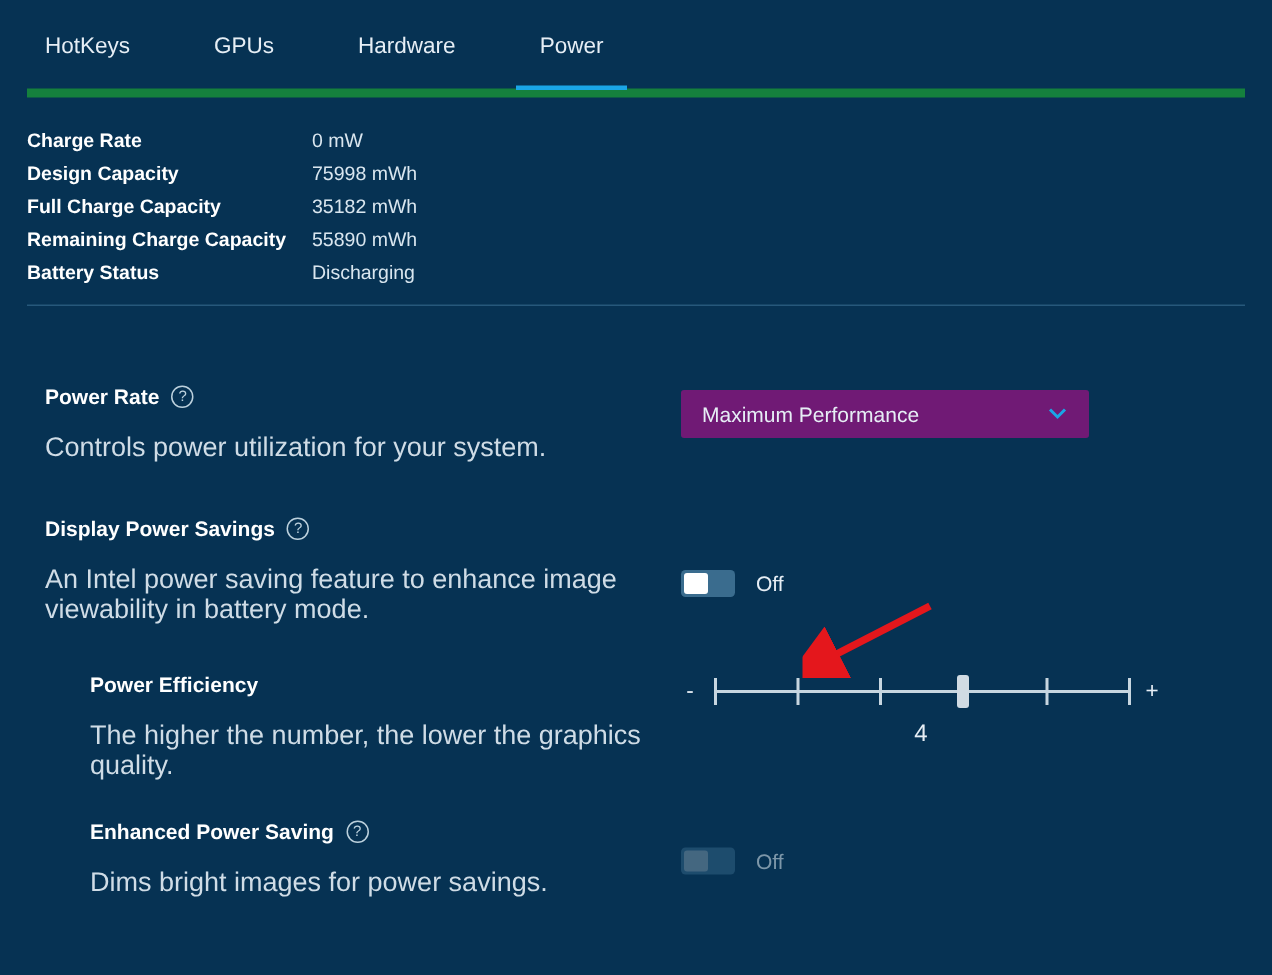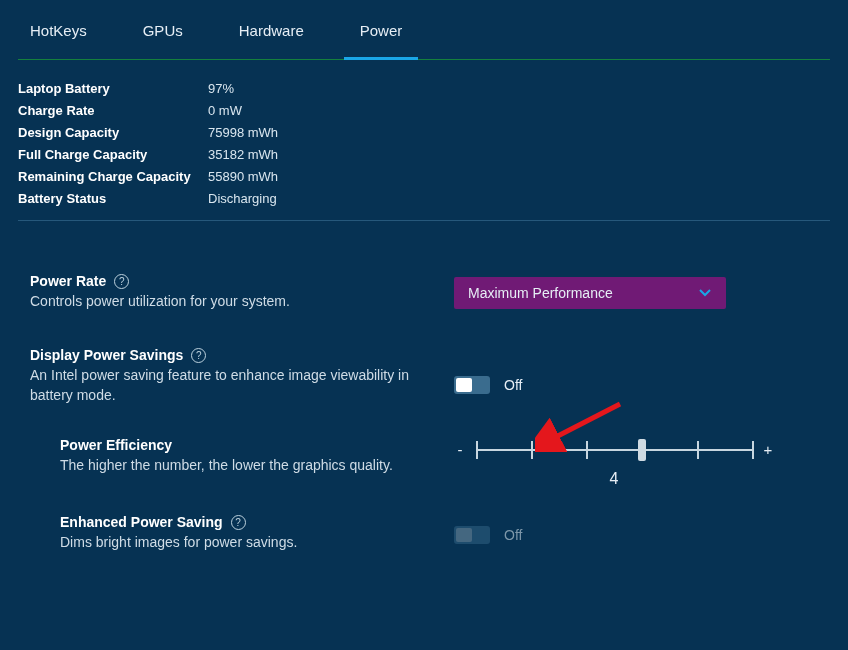--- a/index.html
+++ b/index.html
@@ -9,21 +9,21 @@
     font-family: "Segoe UI", Arial, sans-serif;
     color: #e6eef5;
     overflow: hidden;
   }
   .root { padding: 0 18px; }
   
   .tabs {
     display: flex;
     gap: 56px;
     padding: 22px 12px 0 12px;
-    border-bottom: 1px solid #15803d;
+    border-bottom: 6px solid #15803d;
   }
   .tab {
     font-size: 15px;
     color: #e6eef5;
     padding-bottom: 20px;
     cursor: pointer;
     position: relative;
   }
   .tab.active::after {
     content: "";
@@ -83,23 +83,23 @@
   .section-left { flex: 0 0 400px; }
   .section-title {
     font-size: 14px;
     font-weight: 700;
     color: #ffffff;
     display: flex;
     align-items: center;
     gap: 8px;
   }
   .section-desc {
-    font-size: 14px;
+    font-size: 18px;
     color: #cfdce6;
-    margin-top: 2px;
+    margin-top: 16px;
     line-height: 20px;
   }
   .help-icon {
     display: inline-flex;
     align-items: center;
     justify-content: center;
     width: 15px; height: 15px;
     border: 1.2px solid #bcd1dd;
     border-radius: 50%;
     font-size: 10px;
@@ -215,24 +215,20 @@
 <div class="root">
 
   <div class="tabs">
     <div class="tab">HotKeys</div>
     <div class="tab">GPUs</div>
     <div class="tab">Hardware</div>
     <div class="tab active">Power</div>
   </div>
 
   <div class="info">
-    <div class="info-row">
-      <div class="info-label">Laptop Battery</div>
-      <div class="info-value">97%</div>
-    </div>
     <div class="info-row">
       <div class="info-label">Charge Rate</div>
       <div class="info-value">0 mW</div>
     </div>
     <div class="info-row">
       <div class="info-label">Design Capacity</div>
       <div class="info-value">75998 mWh</div>
     </div>
     <div class="info-row">
       <div class="info-label">Full Charge Capacity</div>

